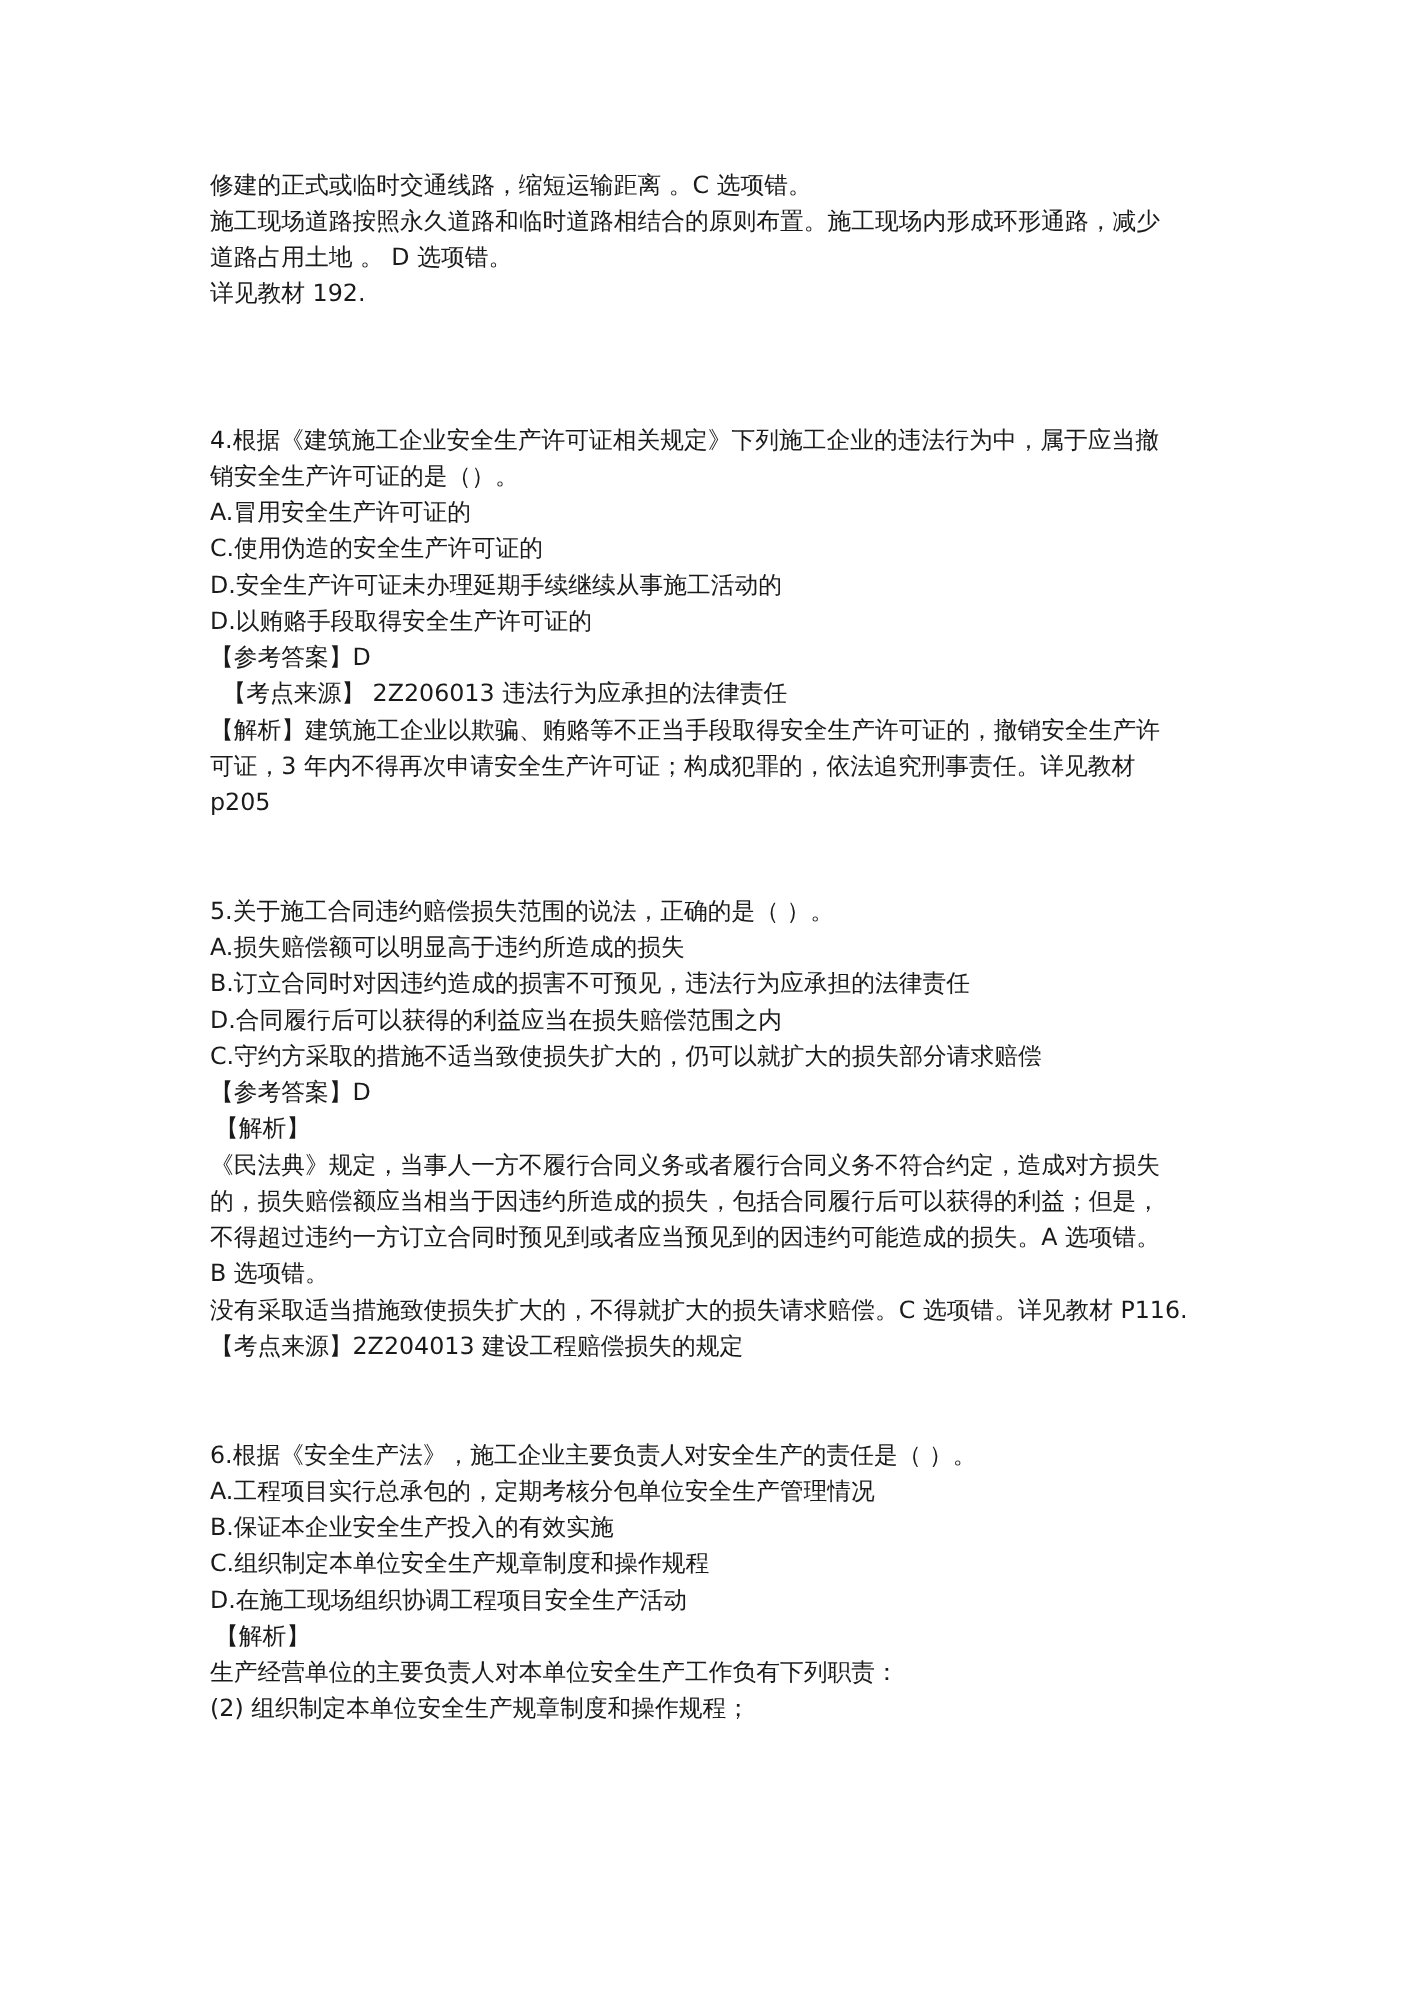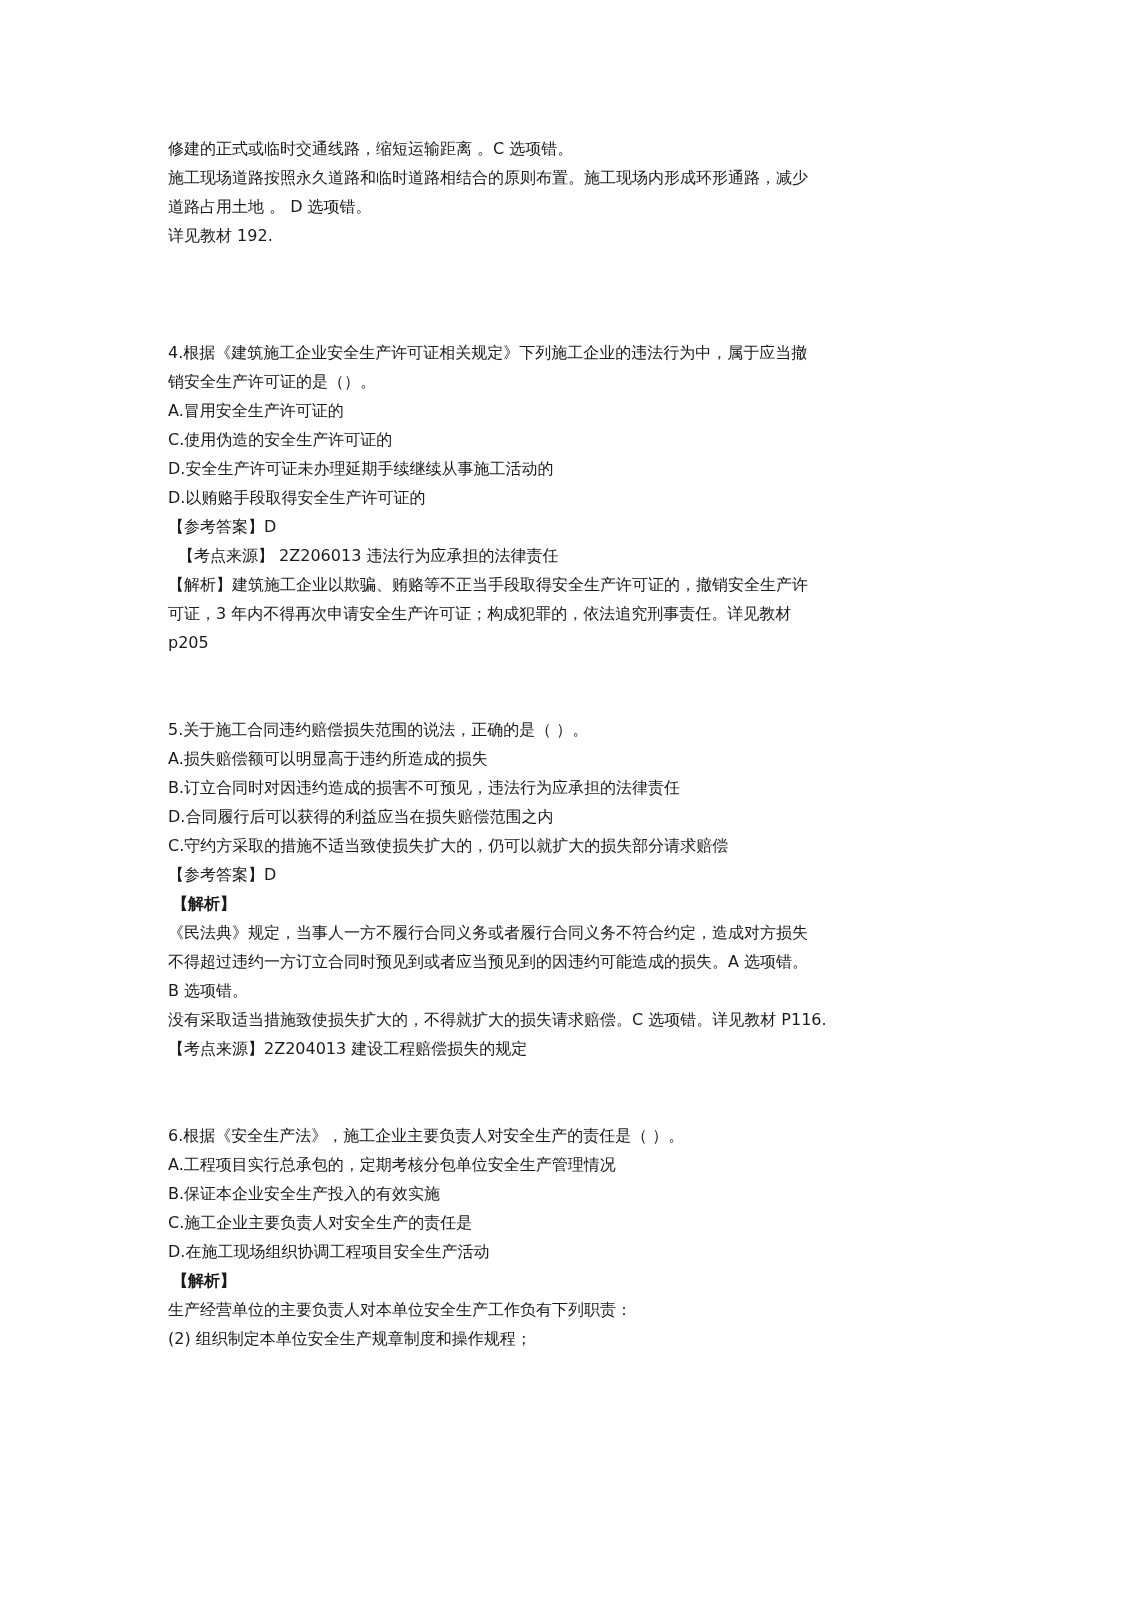--- a/index.html
+++ b/index.html
@@ -15,27 +15,27 @@
       font-family: "DejaVu Sans", "Liberation Sans", sans-serif;
       color: #1a1a1a;
     }
     .page {
       position: absolute;
       left: 168px;
       top: 134px;
       width: 780px;
     }
     .line {
-      font-size: 16px;
+      font-size: 19px;
       line-height: 29px;
       height: 29px;
       white-space: nowrap;
       letter-spacing: 0px;
     }
-    .line.indent1 { padding-left: 4px; font-weight: bold; }
+    .line.indent1 { padding-left: 4px; }
     .line.indent2 { padding-left: 10px; }
     .gap-lg { height: 66px; }
     .question-block { margin: 0; }
   </style>
 </head>
 <body>
 
 <div class="page">
 
   <div class="question-block">
@@ -65,32 +65,33 @@
 
   <div class="question-block">
     <div class="line">5.关于施工合同违约赔偿损失范围的说法，正确的是（ ）。</div>
     <div class="line">A.损失赔偿额可以明显高于违约所造成的损失</div>
     <div class="line">B.订立合同时对因违约造成的损害不可预见，违法行为应承担的法律责任</div>
     <div class="line">D.合同履行后可以获得的利益应当在损失赔偿范围之内</div>
     <div class="line">C.守约方采取的措施不适当致使损失扩大的，仍可以就扩大的损失部分请求赔偿</div>
     <div class="line">【参考答案】D</div>
     <div class="line indent1">【解析】</div>
     <div class="line">《民法典》规定，当事人一方不履行合同义务或者履行合同义务不符合约定，造成对方损失</div>
+    <div class="line">的，损失赔偿额应当相当于因违约所造成的损失，包括合同履行后可以获得的利益；但是，</div>
     <div class="line">不得超过违约一方订立合同时预见到或者应当预见到的因违约可能造成的损失。A 选项错。</div>
     <div class="line">B 选项错。</div>
     <div class="line">没有采取适当措施致使损失扩大的，不得就扩大的损失请求赔偿。C 选项错。详见教材 P116.</div>
     <div class="line">【考点来源】2Z204013 建设工程赔偿损失的规定</div>
   </div>
 
   <div class="gap-lg" style="height:58px"></div>
 
   <div class="question-block">
     <div class="line">6.根据《安全生产法》，施工企业主要负责人对安全生产的责任是（ ）。</div>
     <div class="line">A.工程项目实行总承包的，定期考核分包单位安全生产管理情况</div>
     <div class="line">B.保证本企业安全生产投入的有效实施</div>
-    <div class="line">C.施工企业主要负责人对安全生产的责任是</div>
+    <div class="line">C.组织制定本单位安全生产规章制度和操作规程</div>
     <div class="line">D.在施工现场组织协调工程项目安全生产活动</div>
     <div class="line indent1">【解析】</div>
     <div class="line">生产经营单位的主要负责人对本单位安全生产工作负有下列职责：</div>
     <div class="line">(2) 组织制定本单位安全生产规章制度和操作规程；</div>
   </div>
 
 </div>
 
 </body></html>

